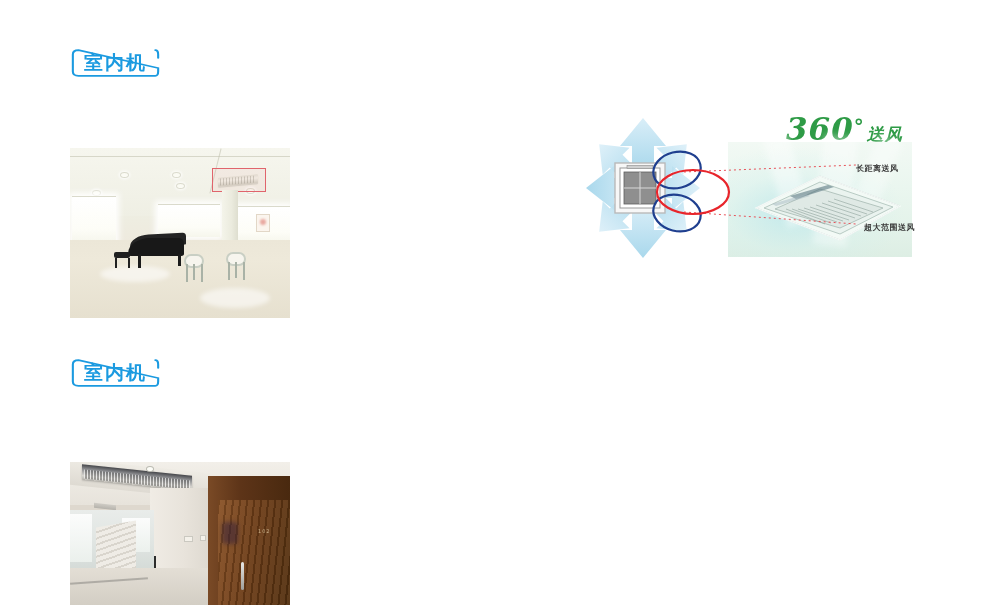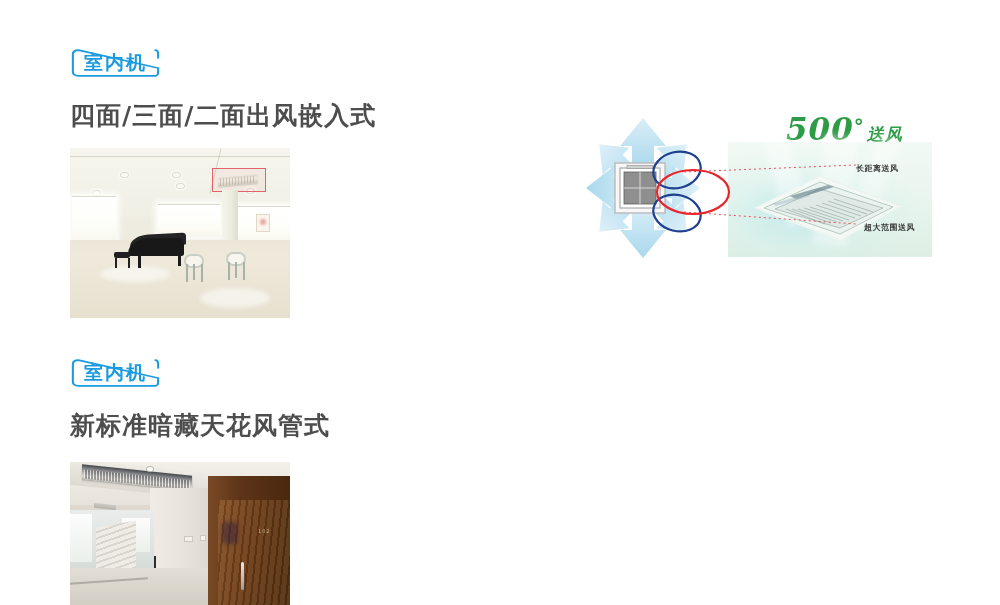--- a/index.html
+++ b/index.html
@@ -284,21 +284,20 @@
 
   <div class="badge">
     <span class="badge-frame">
       <svg viewBox="0 0 96 42" preserveAspectRatio="none" aria-hidden="true">
         <path d="M90 3 Q93 3 93 9 L93 14 M93 28 L93 33 Q93 39 90 39 L9 39 Q3 39 3 33 L3 9 Q3 3 9 3 Z" fill="none" stroke="#1b9ae0" stroke-width="2.2" stroke-linecap="round"></path>
       </svg>
     </span>
     <span class="badge-text">室内机</span>
   </div>
 
-  <div class="heading" style="margin-top:25px;">四面/三面/二面出风嵌入式</div>
 </div>
 
 <div class="photo" style="left:70px; top:148px; width:220px; height:170px;">
   <div class="room">
     <div class="ceiling"></div>
     <div class="ceil-line" style="left:0; top:8px; width:220px;"></div>
     <div class="ceil-line" style="left:145px; top:0; width:1px; height:46px; transform:rotate(14deg);"></div>
     <div class="downlight" style="left:22px; top:42px;"></div>
     <div class="downlight" style="left:50px; top:24px;"></div>
     <div class="downlight" style="left:102px; top:24px;"></div>
@@ -354,21 +353,20 @@
 
   <div class="badge">
     <span class="badge-frame">
       <svg viewBox="0 0 96 42" preserveAspectRatio="none" aria-hidden="true">
         <path d="M90 3 Q93 3 93 9 L93 14 M93 28 L93 33 Q93 39 90 39 L9 39 Q3 39 3 33 L3 9 Q3 3 9 3 Z" fill="none" stroke="#1b9ae0" stroke-width="2.2" stroke-linecap="round"></path>
       </svg>
     </span>
     <span class="badge-text">室内机</span>
   </div>
 
-  <div class="heading" style="margin-top:25px;">新标准暗藏天花风管式</div>
 </div>
 
 <div class="photo" style="left:70px; top:462px; width:220px; height:143px;">
   <div class="hall">
     <div class="h-ceiling"></div>
 
     <div class="soffit" style="left:0; top:4px; width:140px; height:26px;"></div>
     <div class="duct" style="left:12px; top:8px; width:110px; height:15px;">
       <div class="duct-grille"></div>
     </div>
@@ -392,24 +390,24 @@
     <div class="door" style="left:148px; top:38px; width:72px; height:105px;"></div>
     <div class="door-dark" style="left:152px; top:60px; width:16px; height:22px;"></div>
     <div class="door-num" style="left:188px; top:66px;">102</div>
     <div class="door-handle" style="left:171px; top:100px; height:28px;"></div>
   </div>
 </div>
 
 <div class="diagram" style="left:580px; top:108px; width:360px; height:160px;">
 
   <div class="title360" style="left:206px; top:6px;">
-    <span class="num">500</span><span class="deg">°</span><span class="cn">送风</span>
-  </div>
-
-  <div class="panel-photo" style="left:148px; top:34px; width:204px; height:115px;">
+    <span class="num">360</span><span class="deg">°</span><span class="cn">送风</span>
+  </div>
+
+  <div class="panel-photo" style="left:148px; top:34px; width:184px; height:115px;">
     <div class="beam" style="left:34px; top:-6px; width:26px; height:92px; transform:rotate(-16deg); opacity:.55;"></div>
     <div class="beam" style="left:96px; top:-6px; width:34px; height:110px; transform:rotate(6deg); opacity:.5;"></div>
     <div class="beam" style="left:150px; top:-4px; width:26px; height:96px; transform:rotate(22deg); opacity:.45;"></div>
 
     <svg width="204" height="115" viewBox="0 0 204 115" style="position:absolute; left:0; top:0;" aria-hidden="true">
 
       <polygon points="92,34 172,64 112,98 28,66" fill="#f3faf6" stroke="#b9cdc6" stroke-width="1"></polygon>
       <polygon points="92,40 165,65 112,92 36,66" fill="#eaf3ef" stroke="#aabfb8" stroke-width="0.8"></polygon>
 
       <polygon points="92,47 155,66 112,86 47,67" fill="#dfe9e5" stroke="#9eb2ab" stroke-width="0.7"></polygon>

